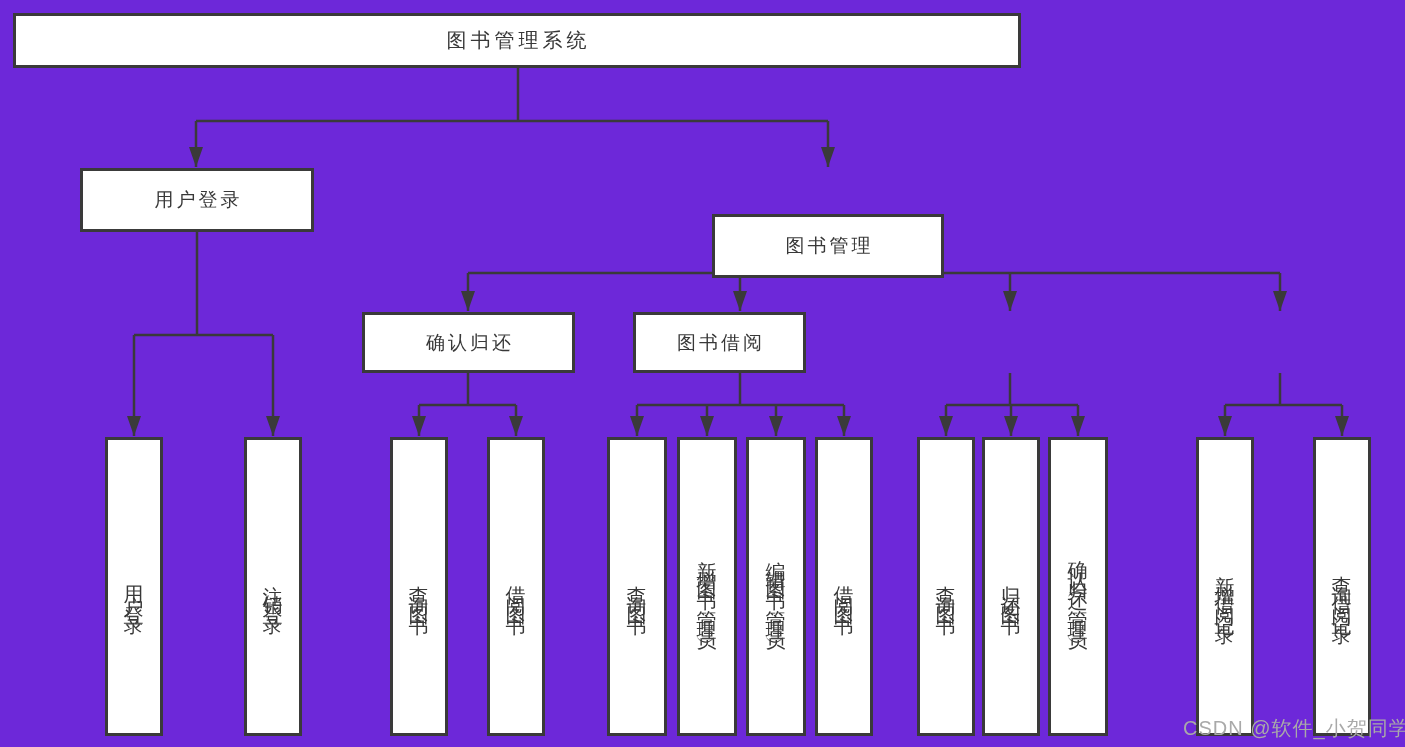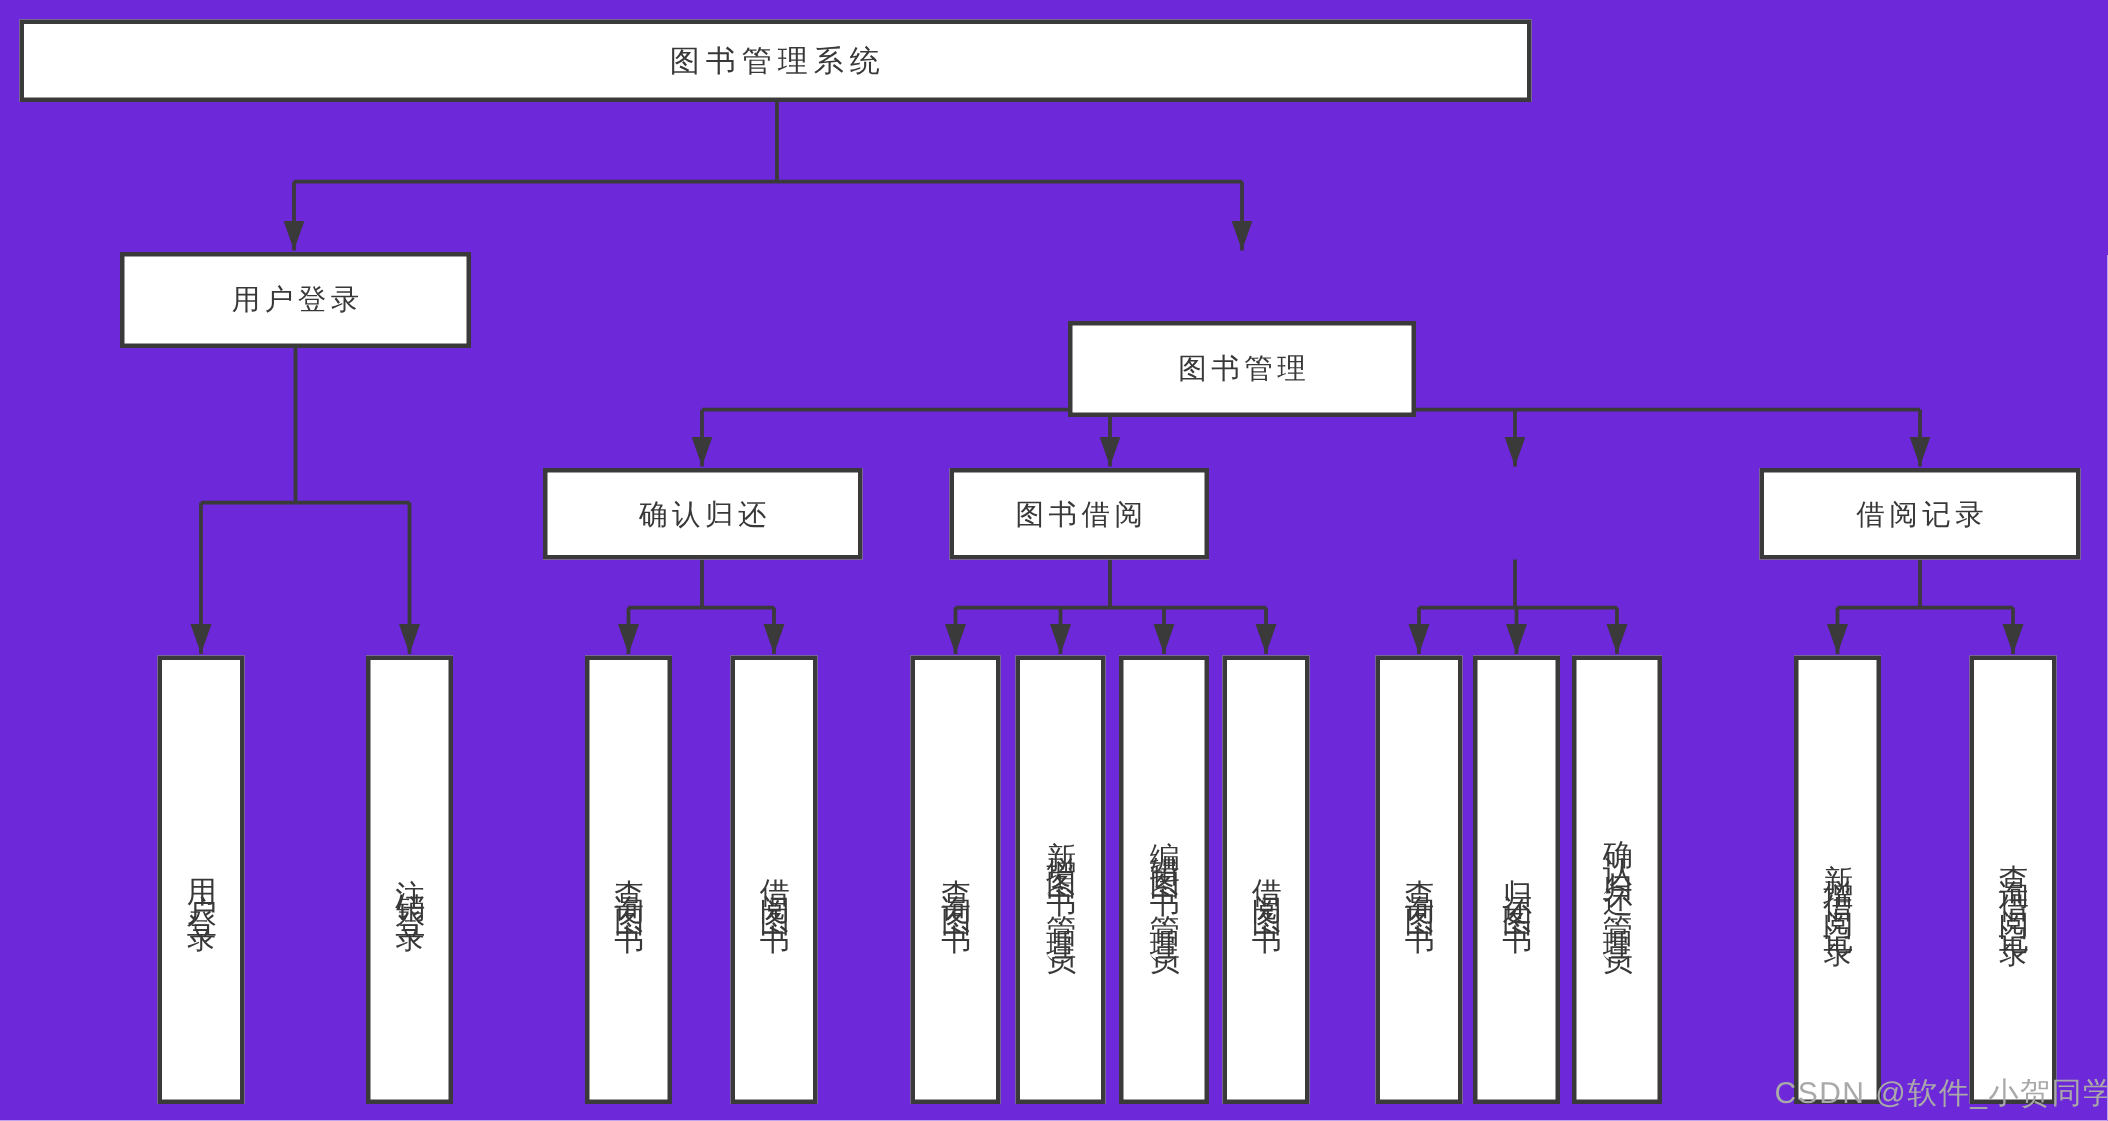--- a/index.html
+++ b/index.html
@@ -124,21 +124,20 @@
     </g>
   </svg>
 
   <div class="node hbox root" style="left:13px; top:13px; width:1008px; height:55px;">图书管理系统</div>
 
   <div class="node hbox" style="left:80px; top:168px; width:234px; height:64px;">用户登录</div>
   <div class="node hbox" style="left:712px; top:168px; width:232px; height:64px;margin-top:46px;">图书管理</div>
 
   <div class="node hbox" style="left:362px; top:312px; width:213px; height:61px;">确认归还</div>
   <div class="node hbox" style="left:633px; top:312px; width:173px; height:61px;">图书借阅</div>
-  <div class="node hbox" style="left:1173px; top:312px; width:214px; height:61px;">借阅记录</div>
 
   <div class="node vbox" style="left:105px; top:437px; width:58px; height:299px;">用户登录</div>
   <div class="node vbox" style="left:244px; top:437px; width:58px; height:299px;">注销登录</div>
 
   <div class="node vbox" style="left:390px; top:437px; width:58px; height:299px;">查询图书</div>
   <div class="node vbox" style="left:487px; top:437px; width:58px; height:299px;">借阅图书</div>
 
   <div class="node vbox" style="left:607px; top:437px; width:60px; height:299px;">查询图书</div>
   <div class="node vbox" style="left:677px; top:437px; width:60px; height:299px;">新增图书（管理员）</div>
   <div class="node vbox" style="left:746px; top:437px; width:60px; height:299px;">编辑图书（管理员）</div>

